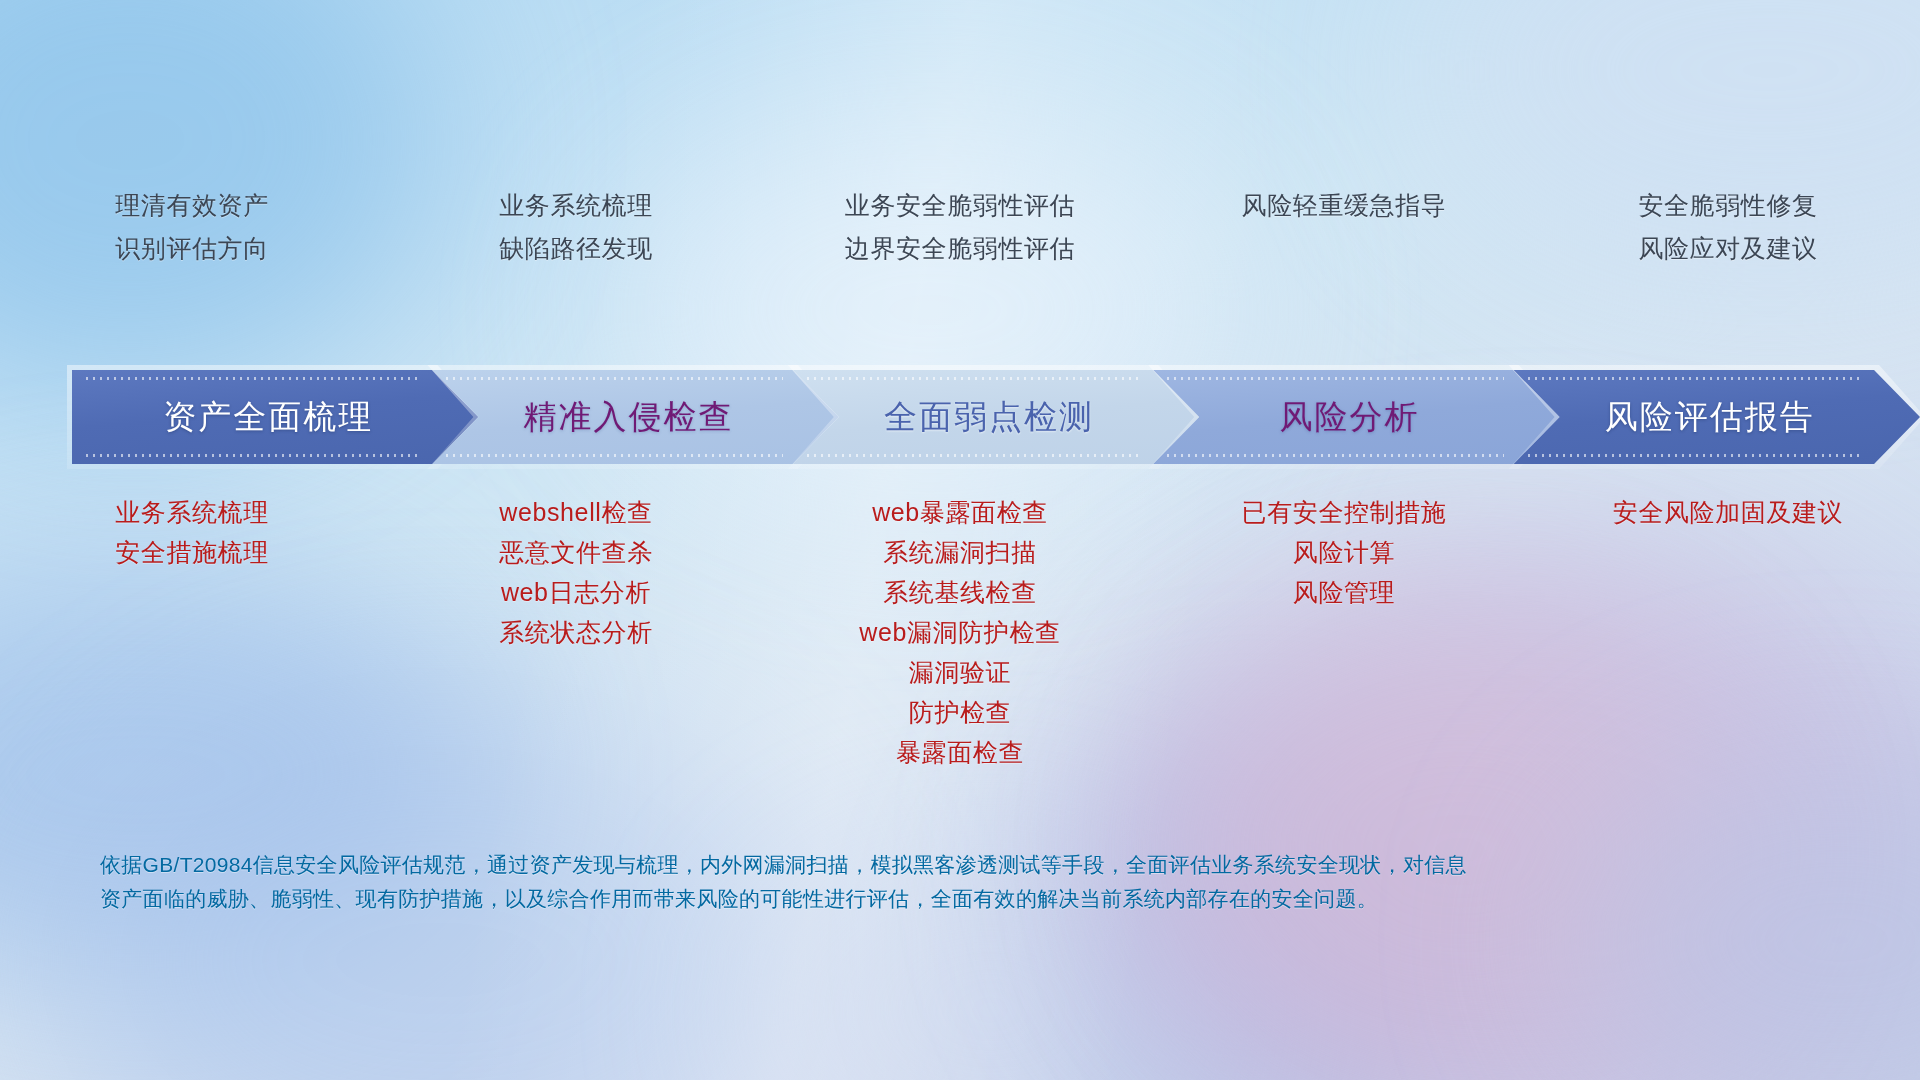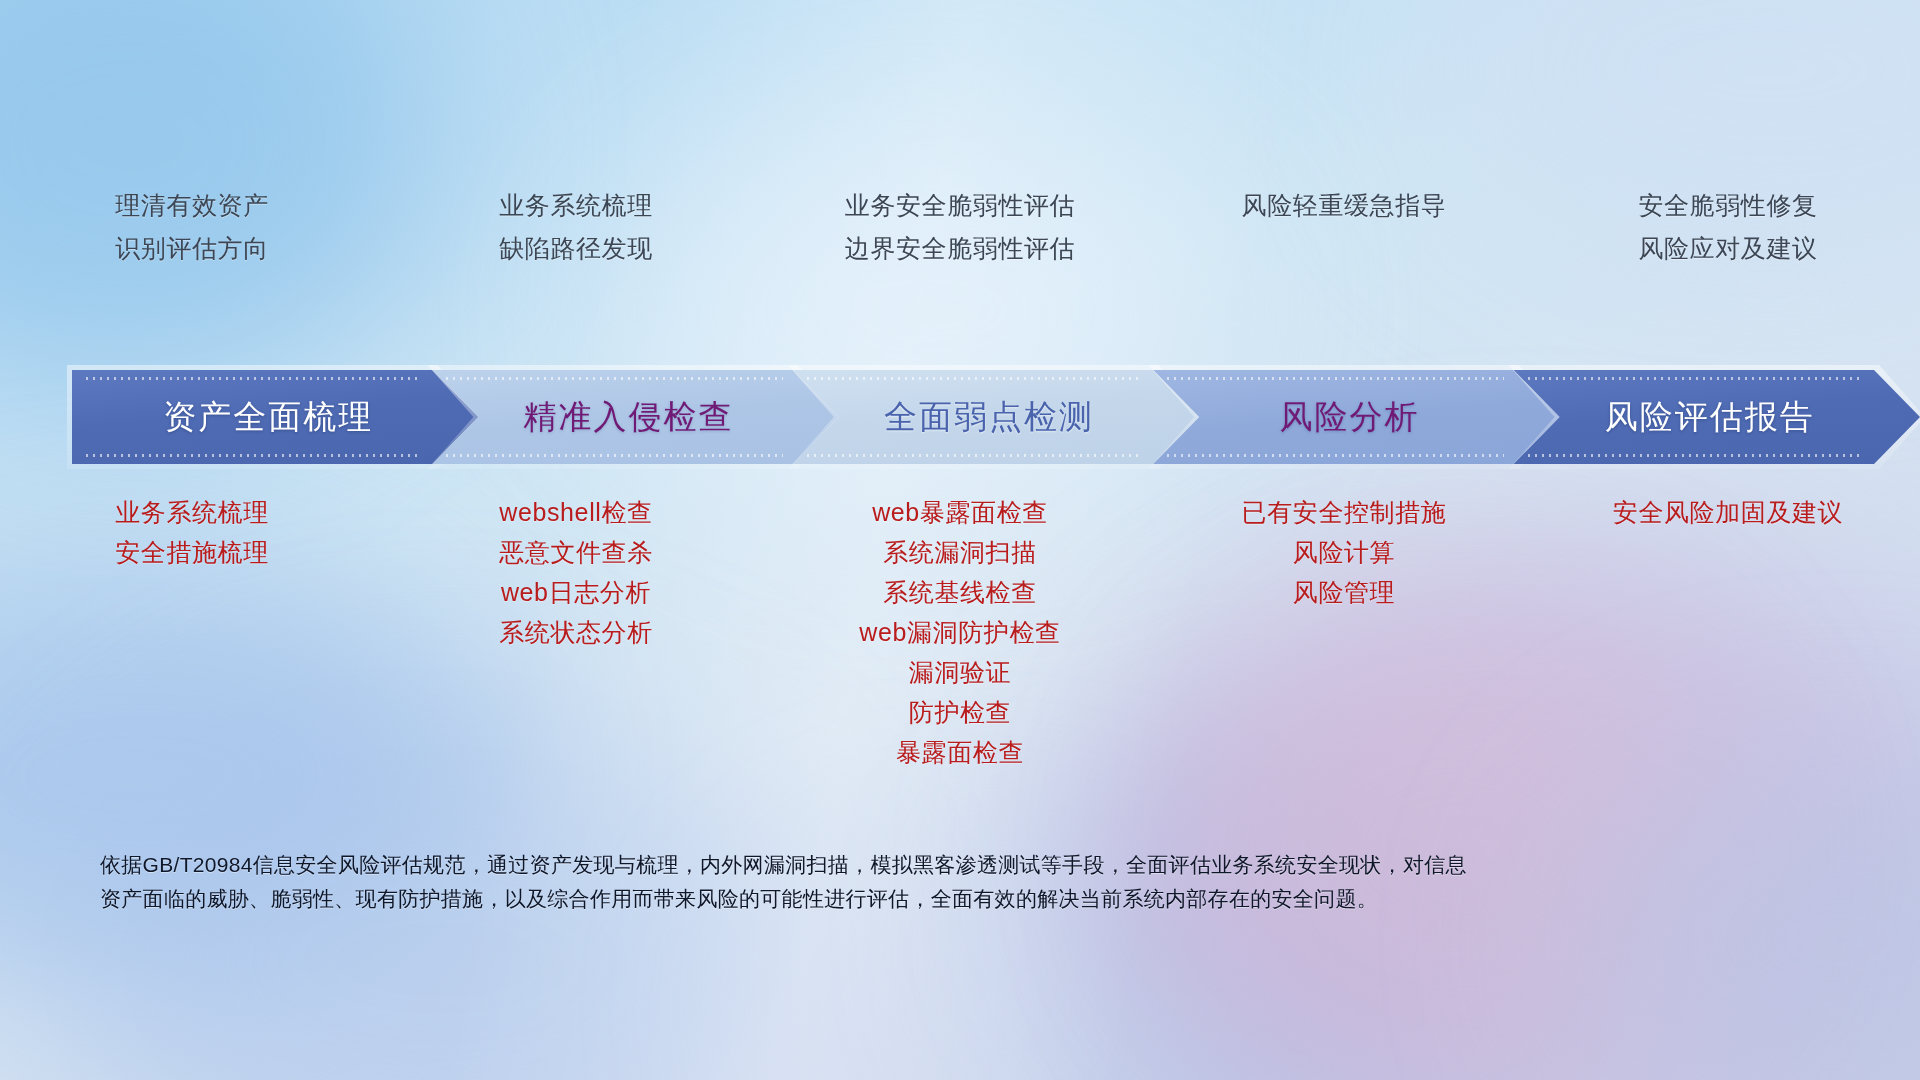--- a/index.html
+++ b/index.html
@@ -94,21 +94,21 @@
   #bottom-lists{top:492px;align-items:flex-start;}
   #bottom-lists .item{
     color:#b91c1c;font-size:25px;line-height:40px;letter-spacing:.6px;
     text-shadow:0 1px 0 rgba(255,255,255,.35);
   }
   #bottom-lists .item .em{font-weight:normal;}
 
   
   #footer{
     position:absolute;left:100px;right:120px;top:848px;
-    color:#0f172a;font-size:21px;line-height:34px;letter-spacing:.3px;
+    color:#0369a1;font-size:21px;line-height:34px;letter-spacing:.3px;
     text-align:left;text-shadow:0 1px 0 rgba(255,255,255,.4);
   }
 </style>
 </head>
 <body>
 
 <div id="bg">
   <div class="base"></div>
   <div class="blob b1"></div>
   <div class="blob b7"></div>

